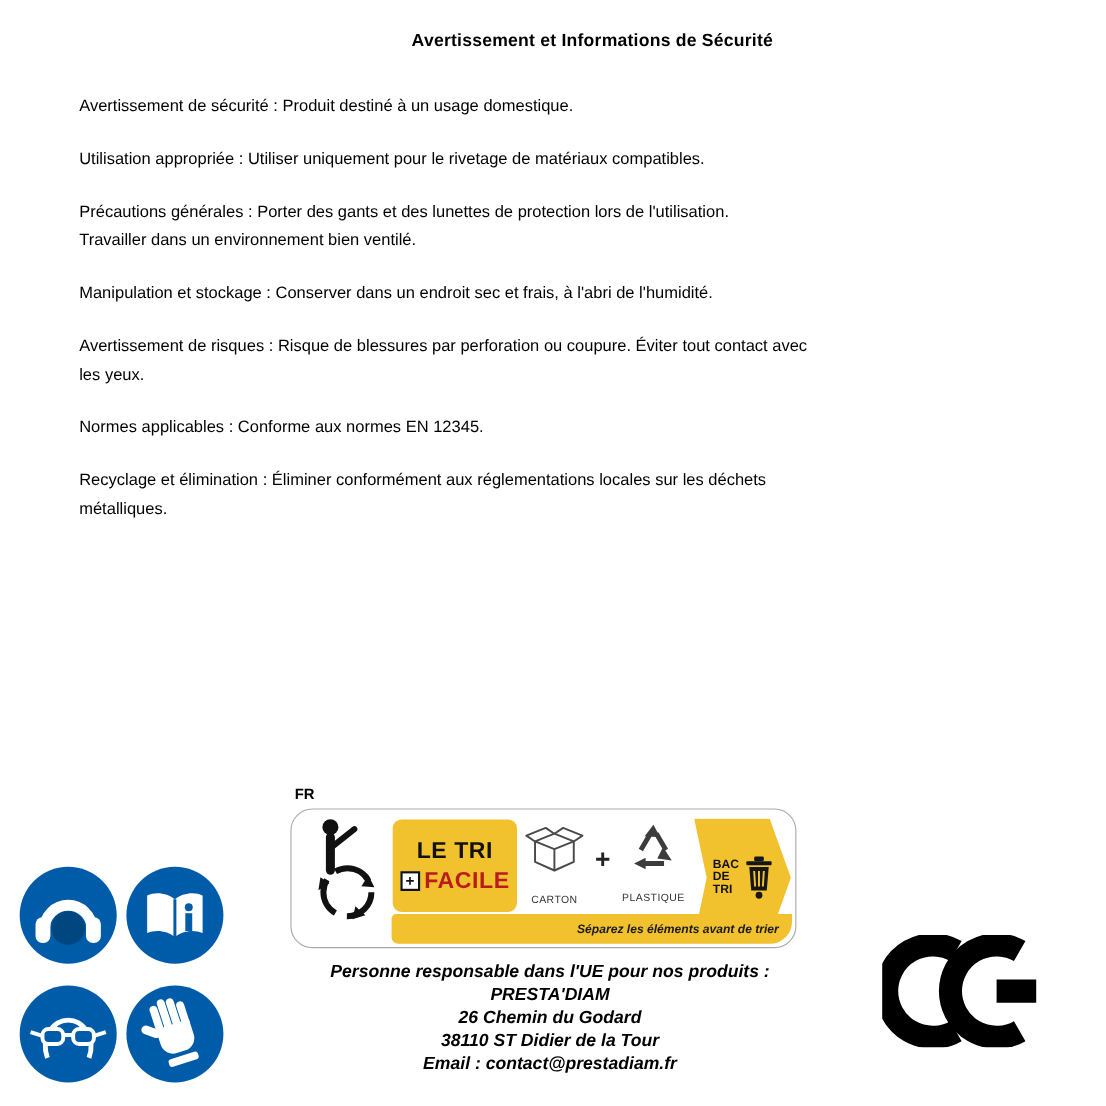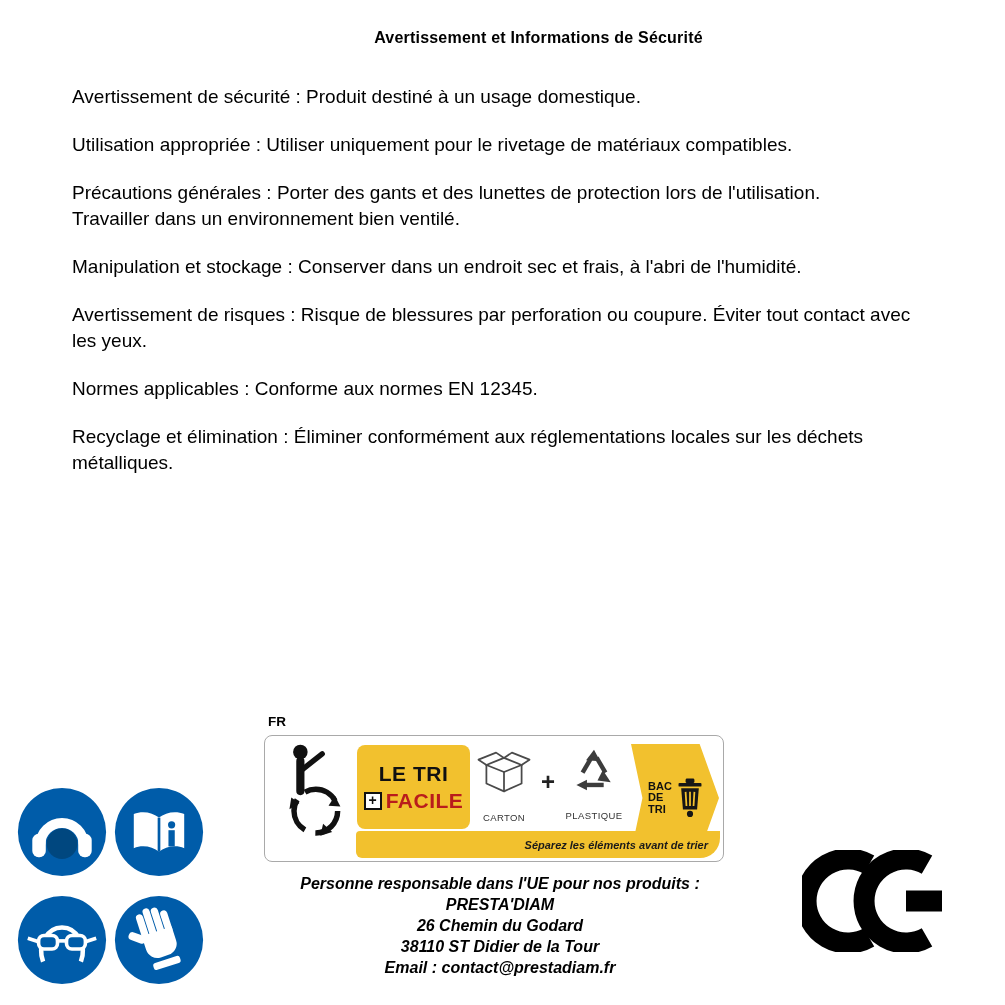--- a/index.html
+++ b/index.html
@@ -7,32 +7,32 @@
     width:1005px;height:1005px;background:#ffffff;color:#000;
     font-family:"Liberation Sans", sans-serif;position:relative;overflow:hidden;
   }
   .page{position:absolute;inset:0;width:1005px;height:1005px;background:#fff;}
 
   .title{
     position:absolute;top:29px;left:0;width:100%;text-align:center;
     font-size:16px;font-weight:700;letter-spacing:0.2px;padding-left:36px;
   }
 
-  .body-text{position:absolute;top:84px;left:72px;width:915px;font-size:19px;line-height:26px;}
+  .body-text{position:absolute;top:84px;left:72px;width:915px;font-size:15px;line-height:26px;}
   .para{margin-bottom:22px;}
   .line{white-space:nowrap;}
 
   
   .pictos{position:absolute;left:17px;top:787px;display:grid;grid-template-columns:90px 90px;gap:18px 7px;}
 
   
   .fr-label{position:absolute;left:268px;top:714px;font-size:13.5px;font-weight:700;}
   .tri-pill{
     position:absolute;left:264px;top:735px;width:458px;height:125px;background:#fff;
-    border:1.5px solid #a9a9a9;border-radius:8px;
+    border:1.5px solid #a9a9a9;border-radius:20px;
   }
   .triman{position:absolute;left:12px;top:6px;}
   .letri-box{
     position:absolute;left:92px;top:9px;width:113px;height:84px;background:#F2C12E;border-radius:8px;
     display:flex;flex-direction:column;align-items:center;justify-content:center;gap:3px;
   }
   .letri-line1{font-size:21px;font-weight:800;letter-spacing:0.5px;color:#111;}
   .letri-line2{display:flex;align-items:center;gap:4px;}
   .plusbox{
     width:18px;height:18px;border:2.5px solid #111;background:#fff;color:#111;

